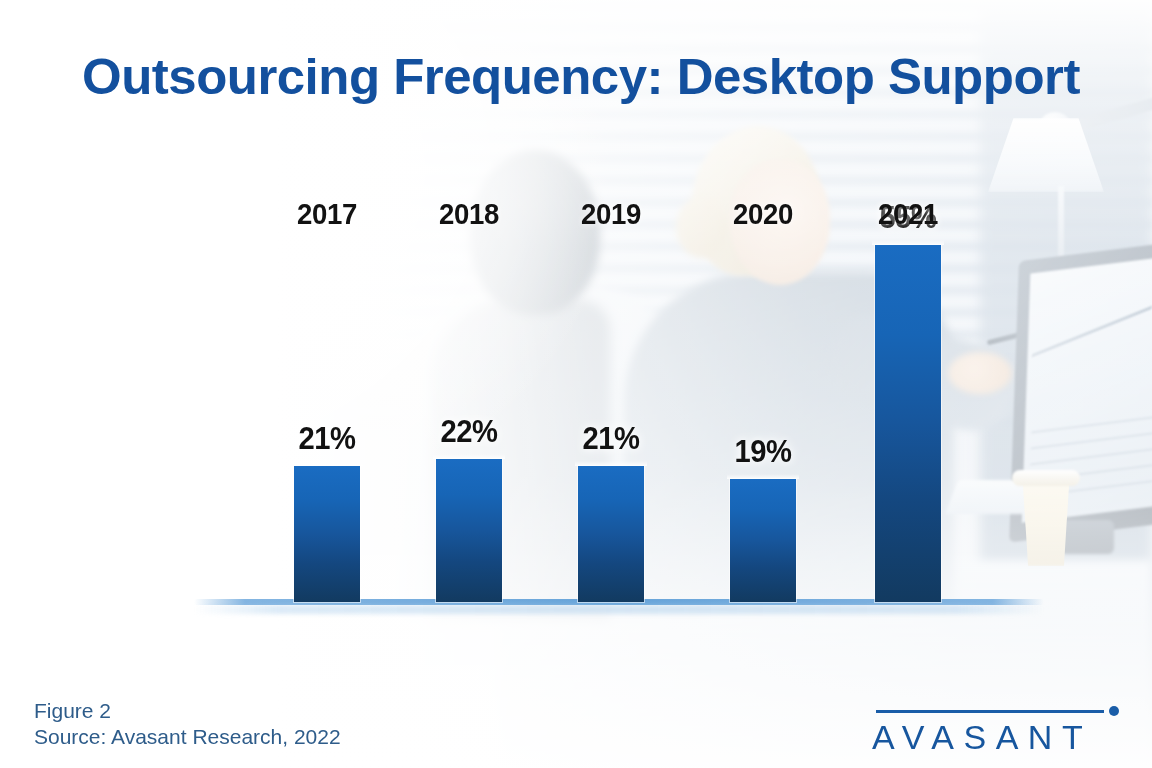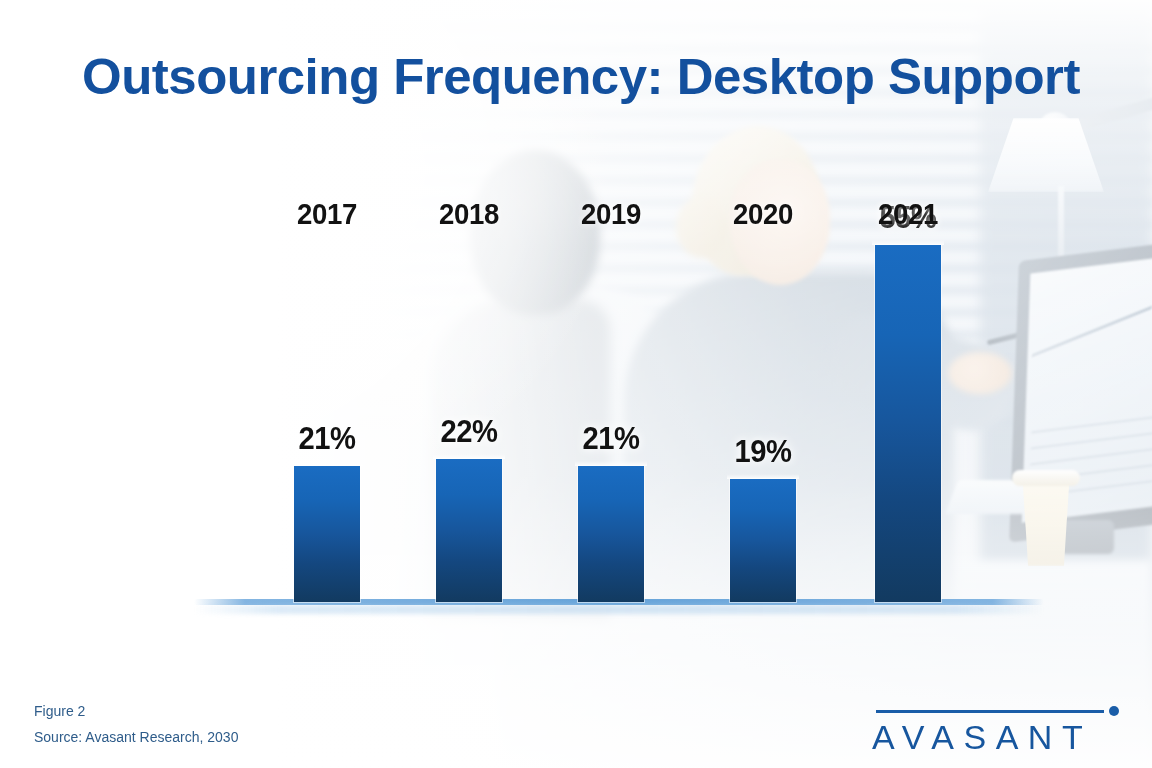--- a/index.html
+++ b/index.html
@@ -353,21 +353,21 @@
     letter-spacing: -.3px;
     transform: scaleX(.95);
     text-shadow: 0 0 7px rgba(255,255,255,.9);
   }
 
   
   .footer {
     position: absolute;
     left: 34px;
     top: 698px;
-    font-size: 14px;
+    font-size: 21px;
     line-height: 26px;
     color: #2E5C8A;
   }
   .logo {
     position: absolute;
     right: 26px;
     top: 706px;
     width: 254px;
     height: 52px;
   }
@@ -471,21 +471,21 @@
           <i></i>
           <span class="bar-cap"></span>
         </div>
         <div class="bar-label" style="left: 654px; bottom: 366px;">55%</div>
         <div class="cat-label" style="left: 654px;">2021</div>
       </div>
   </div>
 
   <div class="footer">
     <div>Figure 2</div>
-    <div>Source: Avasant Research, 2030</div>
+    <div>Source: Avasant Research, 2022</div>
   </div>
 
   <div class="logo">
     <div class="logo-rule"></div>
     <div class="logo-dot"></div>
     <div class="logo-word">AVASANT</div>
   </div>
 
 </div>
 

